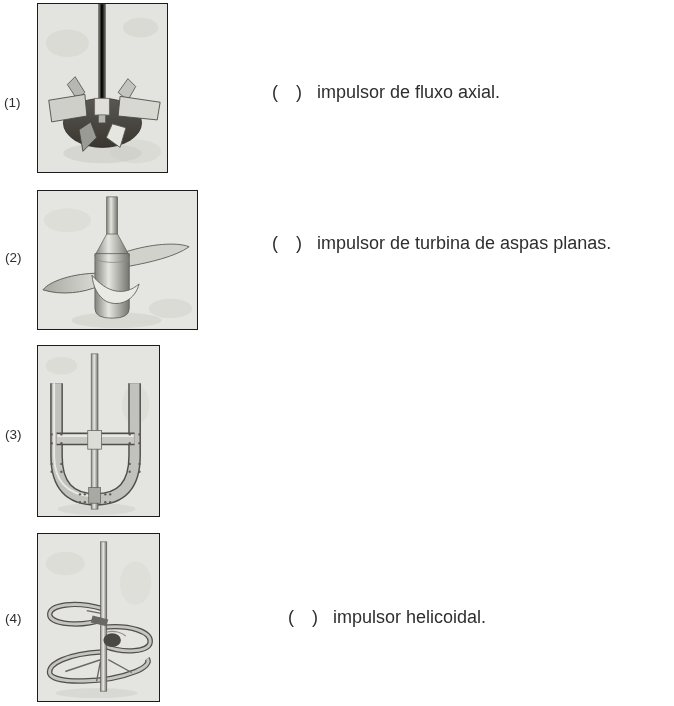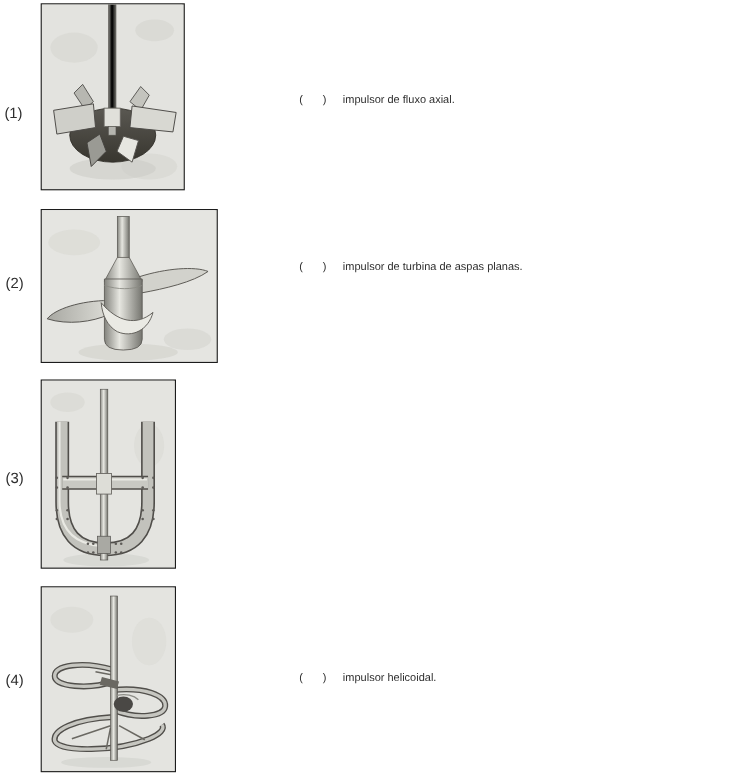--- a/index.html
+++ b/index.html
@@ -10,21 +10,21 @@
   }
   .num {
     position:absolute; font-size:13.5px; line-height:16px; color:#2e2e2e;
   }
   .photo {
     position:absolute; box-sizing:border-box;
     border:1.5px solid #1c1c1c; background:#e3e3df;
   }
   .photo svg { display:block; }
   .option {
-    position:absolute; font-size:10px; line-height:16px; white-space:nowrap;
+    position:absolute; font-size:18px; line-height:16px; white-space:nowrap;
   }
   .op-open  { display:inline-block; }
   .op-close { display:inline-block; margin-left:18px; }
   .op-text  { display:inline-block; margin-left:15px; }
 </style>
 </head>
 <body>
 
 <div class="page">
 
@@ -178,17 +178,17 @@
       <line x1="64" y1="128" x2="28" y2="140" stroke="#6a6862" stroke-width="1.4"></line>
       <line x1="64" y1="130" x2="60" y2="150" stroke="#6a6862" stroke-width="1.4"></line>
       <line x1="72" y1="128" x2="96" y2="141" stroke="#6a6862" stroke-width="1.4"></line>
       <rect x="64" y="8" width="6.5" height="152" fill="url(#g4shaft)" stroke="#55534e" stroke-width="0.6"></rect>
       <polygon points="56,83 72,87 70,94 54,90" fill="#6a6862"></polygon>
       <ellipse cx="76" cy="108" rx="9" ry="7" fill="#4a4845"></ellipse>
       <path d="M70,100 C78,98 86,100 90,104" fill="none" stroke="#8d8d87" stroke-width="1.2"></path>
     </svg>
   </div>
 
-  <div class="option" style="left:272px; top:609px;">
+  <div class="option" style="left:288px; top:609px;">
     <span class="op-open">(</span><span class="op-close">)</span><span class="op-text">impulsor helicoidal.</span>
   </div>
 
 </div>
 
 </body></html>

